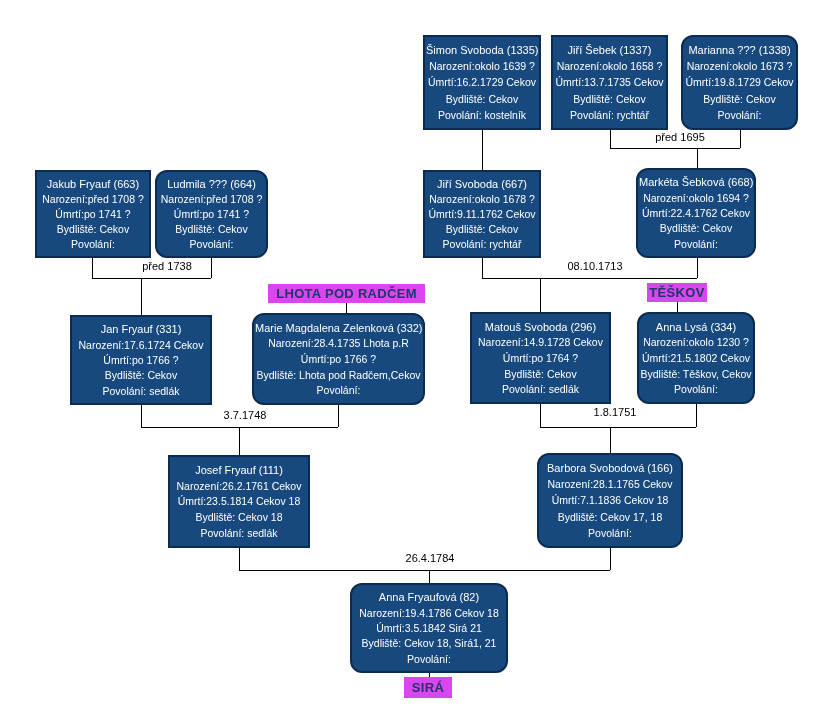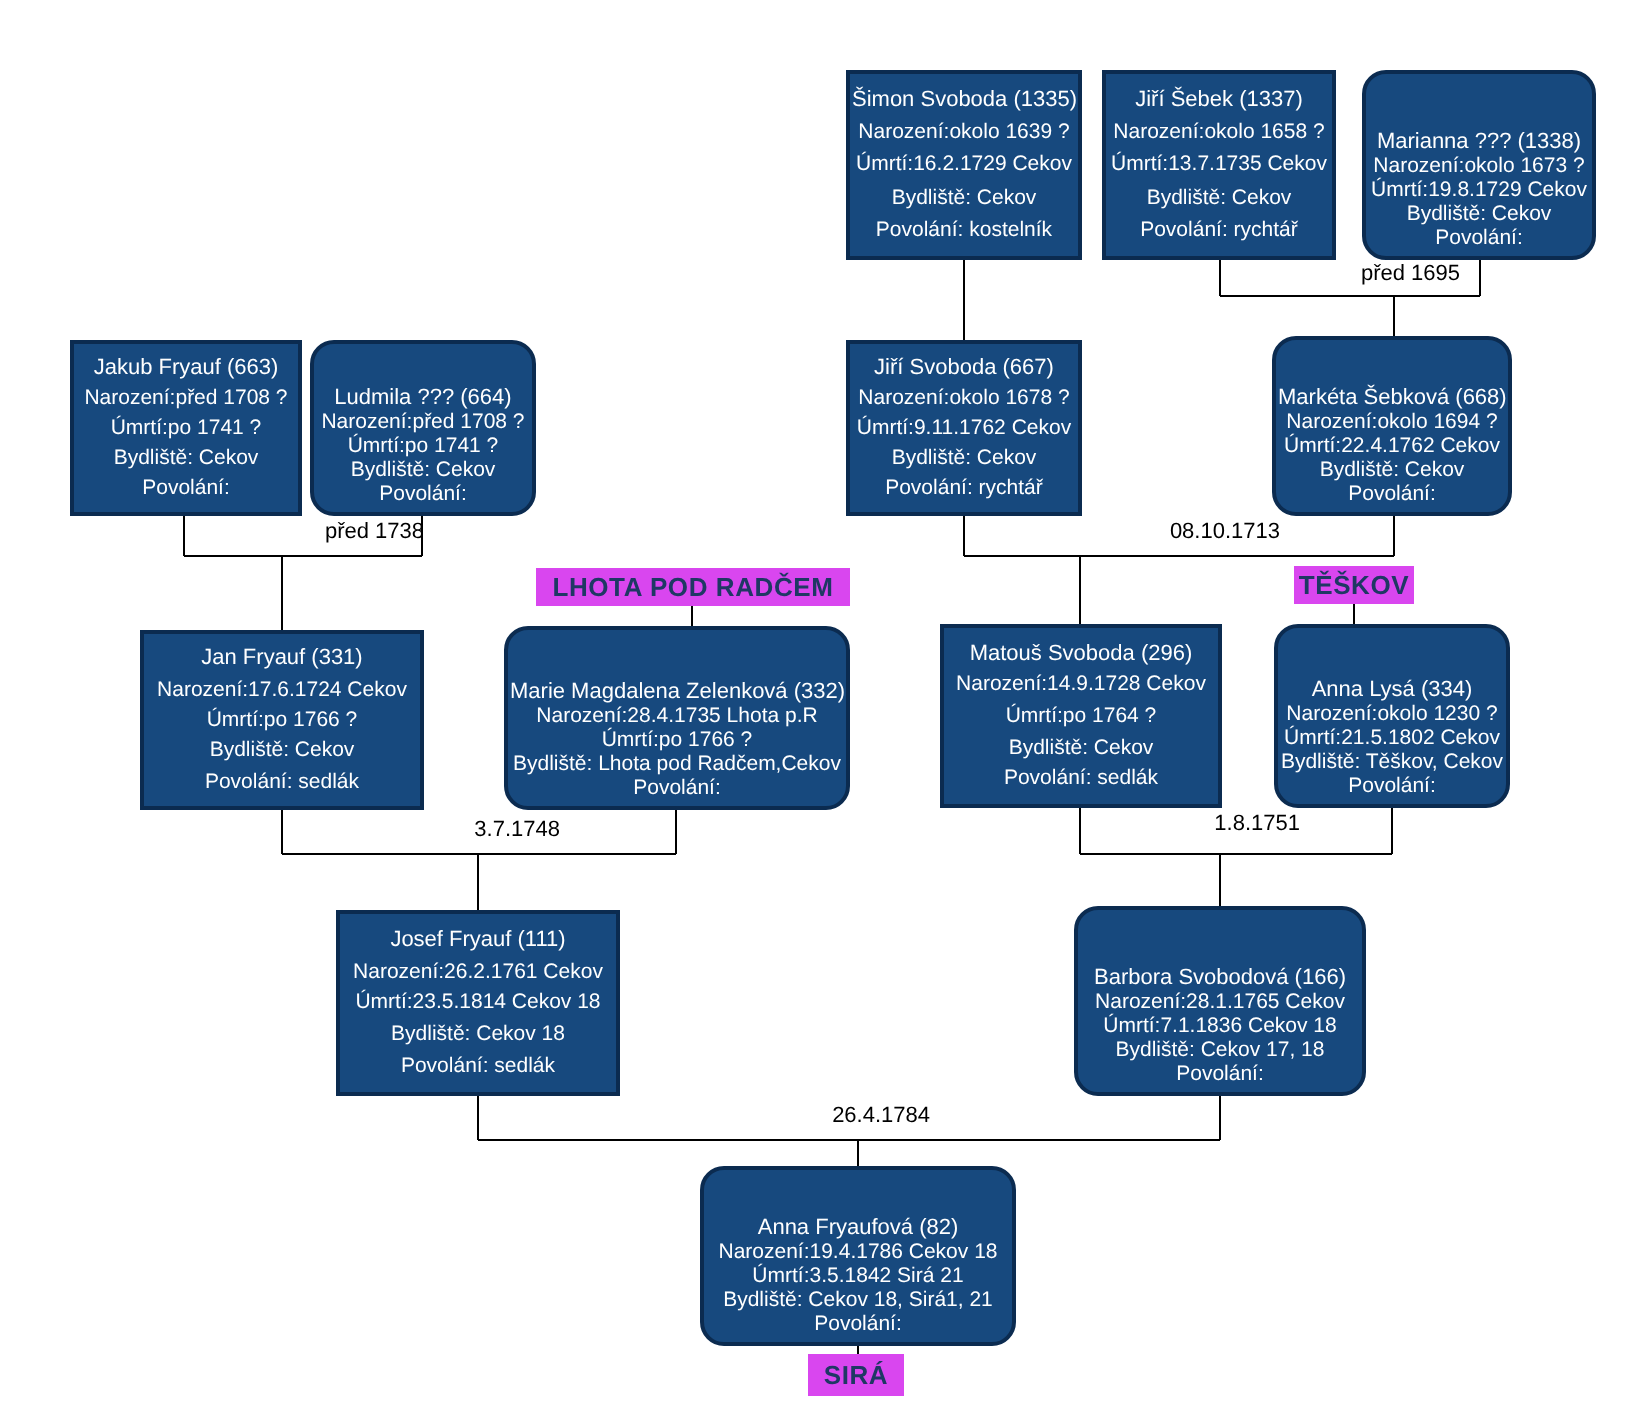--- a/index.html
+++ b/index.html
@@ -8,29 +8,29 @@
     font-family:"Liberation Sans", sans-serif;overflow:hidden;
   }
   #wires{position:absolute;left:0;top:0;width:824px;height:708px;}
   .pbox{
     position:absolute;box-sizing:border-box;
     background:#17497E;border:2px solid #0B2B50;color:#ffffff;
     font-size:10.5px;text-align:center;
     display:flex;flex-direction:column;justify-content:space-evenly;
     padding:3px 1px;white-space:nowrap;overflow:hidden;
   }
-  .pbox.female{border-radius:12px;justify-content:flex-end;}
+  .pbox.female{border-radius:12px;}
   .pbox .pname{font-size:11px;}
   .place{
     position:absolute;box-sizing:border-box;background:#d946ef;color:#1F3864;
     font-weight:bold;font-size:13px;text-align:center;line-height:19px;
     letter-spacing:0.3px;
   }
   .mdate{
-    position:absolute;color:#000000;font-size:11px;text-align:right;
+    position:absolute;color:#000000;font-size:11px;text-align:center;
     white-space:nowrap;
   }
 </style>
 </head>
 <body>
 
 <div id="stage">
 
   <svg id="wires" xmlns="http://www.w3.org/2000/svg">
     <g stroke="#000000" stroke-width="1" shape-rendering="crispEdges">

